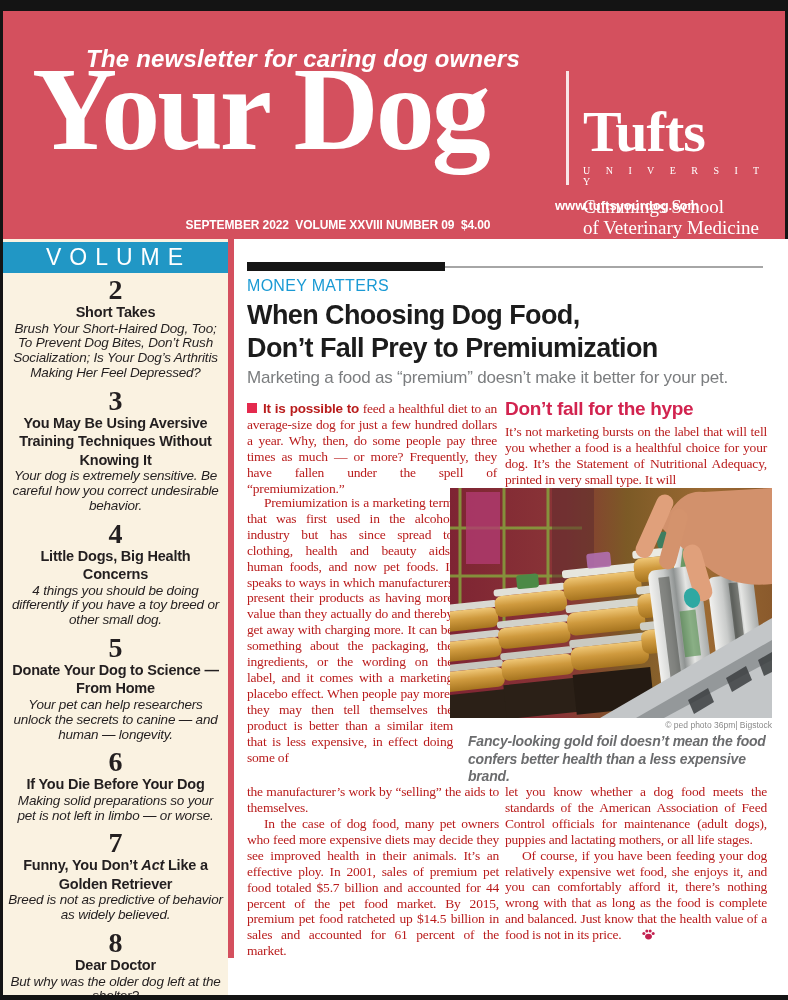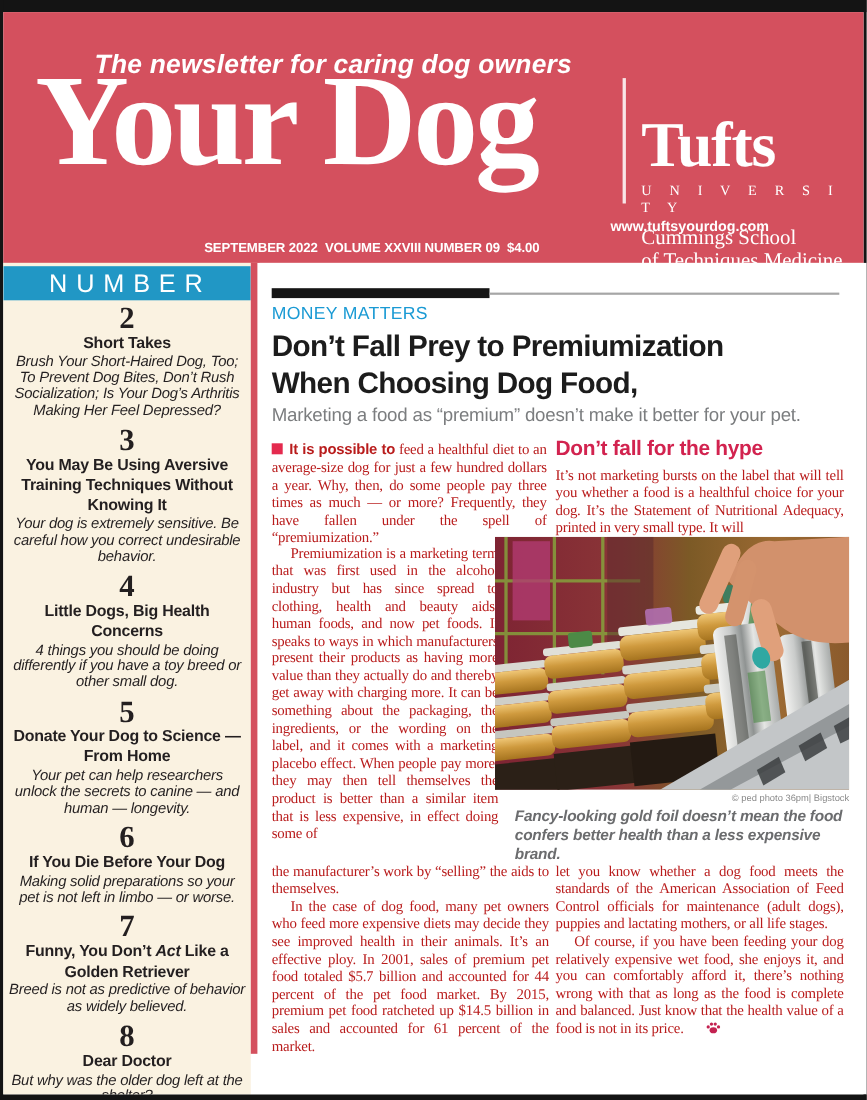--- a/index.html
+++ b/index.html
@@ -14,21 +14,21 @@
   
   #masthead{position:absolute;left:3px;top:11px;width:782px;height:228px;background:#d4505e;overflow:hidden;}
   .tagline{position:absolute;left:50px;top:34px;width:500px;text-align:center;color:#fff;
            font-style:italic;font-weight:bold;font-size:24px;letter-spacing:.2px;}
   .yourdog{position:absolute;left:29px;top:40px;width:520px;color:#ffffff;
            font-family:"Liberation Serif",serif;font-weight:bold;font-size:118px;line-height:118px;
            letter-spacing:-3px;white-space:nowrap;text-align:left;}
   .mast-divider{position:absolute;left:563px;top:60px;width:3px;height:114px;background:rgba(255,255,255,.85);}
   .tufts{position:absolute;left:580px;top:46px;width:192px;color:#fff;font-family:"Liberation Serif",serif;margin-top:46px;}
   .tufts-name{font-weight:bold;font-size:58px;line-height:58px;letter-spacing:-1px;}
-  .tufts-univ{font-size:13px;letter-spacing:6.5px;margin-top:4px;}
+  .tufts-univ{font-size:10px;letter-spacing:6.5px;margin-top:4px;}
   .tufts-school{font-size:19px;line-height:21px;margin-top:9px;}
   .issue-line{position:absolute;left:140px;top:187px;width:390px;text-align:center;color:#fff;
               font-weight:bold;font-size:12px;letter-spacing:-.1px;white-space:pre;margin-top:20px;}
   .website{position:absolute;left:552px;top:187px;color:#fff;font-weight:bold;font-size:13px;}
 
   
   #sidebar{position:absolute;left:3px;top:239px;width:225px;height:756px;background:#faf2e1;overflow:hidden;}
   .inside-bar{position:absolute;left:0;top:3px;width:225px;height:31px;background:#2197c5;color:#fff;
               font-size:23px;letter-spacing:8px;text-align:center;line-height:31px;padding-left:6px;box-sizing:border-box;}
   #toc{position:absolute;left:0;top:40px;width:225px;text-align:center;color:#231f20;}
@@ -79,29 +79,29 @@
 
   <div id="masthead">
     <div class="tagline">The newsletter for caring dog owners</div>
     <div class="yourdog">Your Dog</div>
     <div class="mast-divider"></div>
     <div class="tufts">
       <div class="tufts-name">Tufts</div>
       <div class="tufts-univ">U N I V E R S I T Y</div>
       <div class="tufts-school">
         <div>Cummings School</div>
-        <div>of Techniques Medicine</div>
+        <div>of Veterinary Medicine</div>
       </div>
     </div>
     <div class="issue-line">SEPTEMBER 2022  VOLUME XXVIII NUMBER 09  $4.00</div>
     <div class="website">www.tuftsyourdog.com</div>
   </div>
 
   <div id="sidebar">
-    <div class="inside-bar">NUMBER</div>
+    <div class="inside-bar">VOLUME</div>
     <div id="toc">
         <div class="toc-item">
           <div class="toc-num">2</div>
           <div class="toc-title"><span>Short Takes</span></div>
           <div class="toc-desc">Brush Your Short-Haired Dog, Too; To Prevent Dog Bites, Don’t Rush Socialization; Is Your Dog’s Arthritis Making Her Feel Depressed?</div>
         </div>
         <div class="toc-item">
           <div class="toc-num">3</div>
           <div class="toc-title"><span>You May Be Using Aversive Training Techniques Without Knowing It</span></div>
           <div class="toc-desc">Your dog is extremely sensitive. Be careful how you correct undesirable behavior.</div>
@@ -133,22 +133,22 @@
         </div>
       </div>
   </div>
   <div class="red-divider"></div>
 
   <div id="main">
     <div class="rule-black"></div>
     <div class="rule-gray"></div>
     <div class="kicker">MONEY MATTERS</div>
     <div class="headline">
+      <div>When Choosing Dog Food,</div>
       <div>Don’t Fall Prey to Premiumization</div>
-      <div>When Choosing Dog Food,</div>
     </div>
     <div class="deck">Marketing a food as “premium” doesn’t make it better for your pet.</div>
 
     <div class="body-serif p1">
       <span class="lead-bullet"></span><span class="lead-bold">It is possible to</span><span> feed a healthful diet to an average-size dog for just a few hundred dollars a year. Why, then, do some people pay three times as much — or more? Frequently, they have fallen under the spell of “premiumization.”</span>
     </div>
     <div class="body-serif p2a indent">Premiumization is a marketing term that was first used in the alcohol industry but has since spread to clothing, health and beauty aids, human foods, and now pet foods. It speaks to ways in which manufacturers present their products as having more value than they actually do and thereby get away with charging more. It can be something about the packaging, the ingredients, or the wording on the label, and it comes with a marketing placebo effect. When people pay more, they may then tell themselves the product is better than a similar item that is less expensive, in effect doing some of</div>
     <div class="body-serif p2b">the manufacturer’s work by “selling” the aids to themselves.</div>
     <div class="body-serif p3">In the case of dog food, many pet owners who feed more expensive diets may decide they see improved health in their animals. It’s an effective ploy. In 2001, sales of premium pet food totaled $5.7 billion and accounted for 44 percent of the pet food market. By 2015, premium pet food ratcheted up $14.5 billion in sales and accounted for 61 percent of the market.</div>
 

